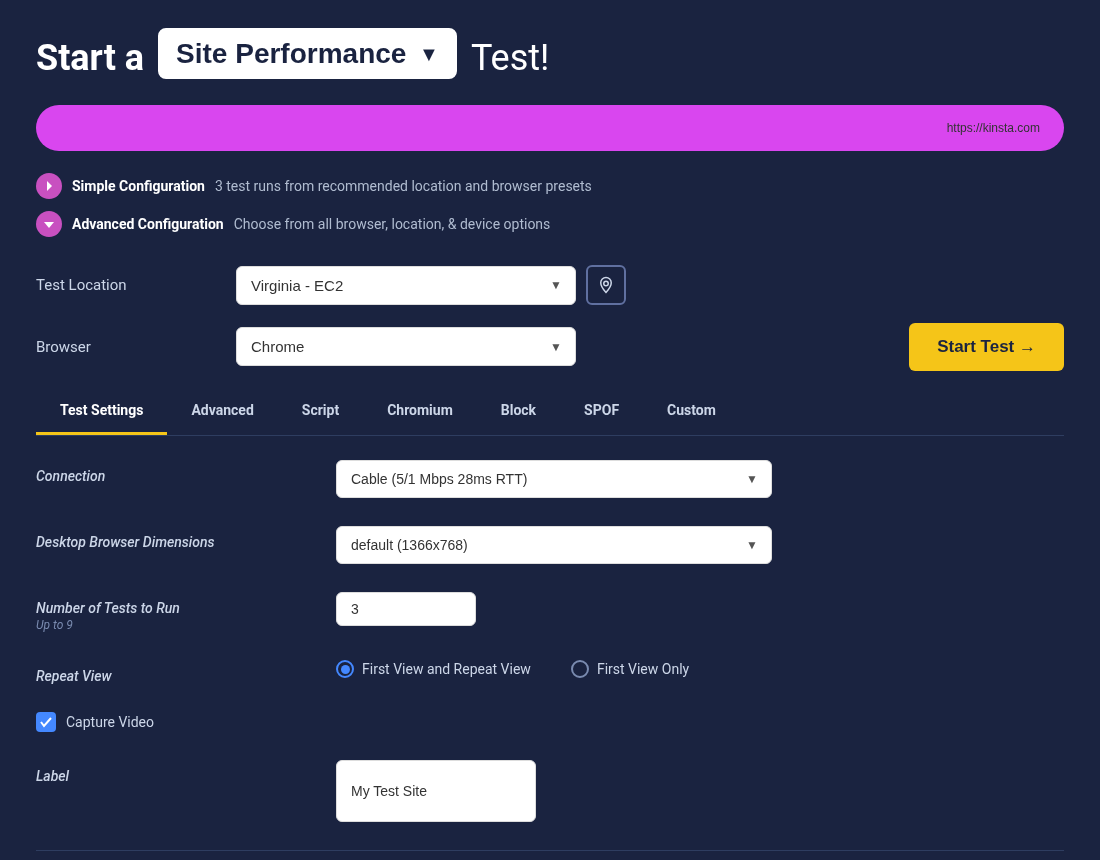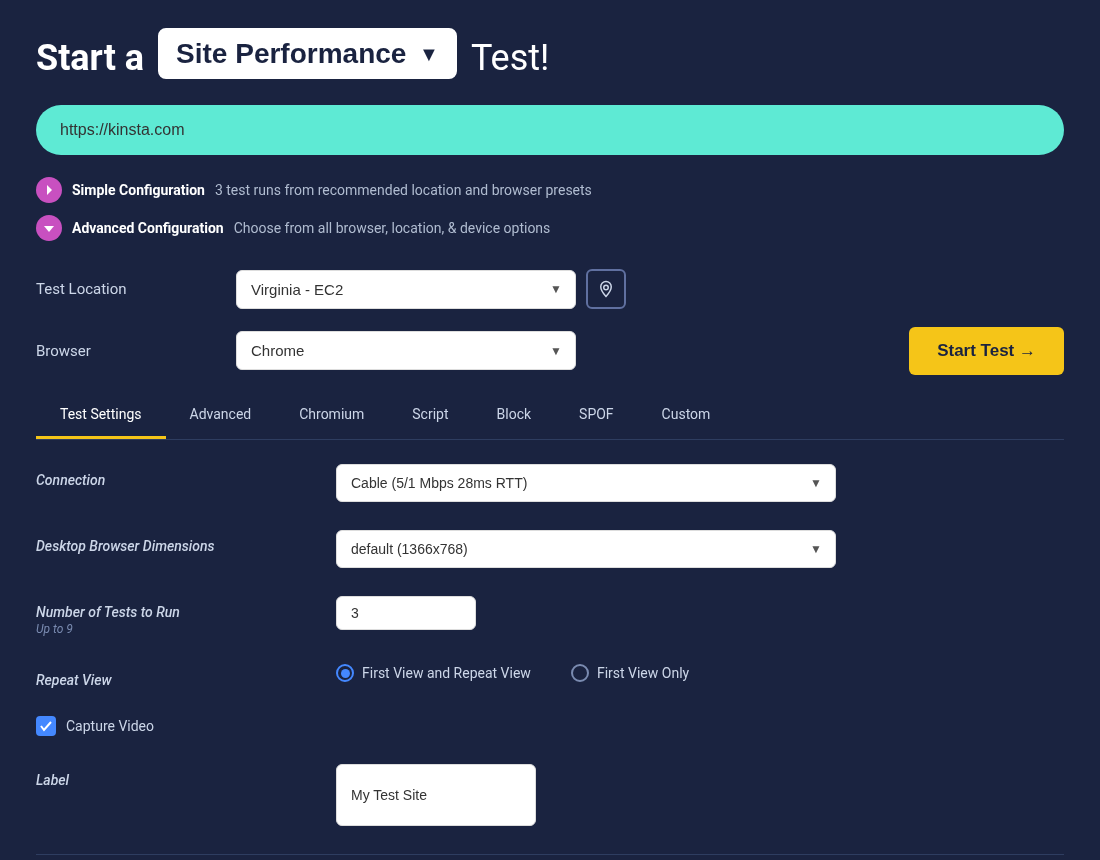--- a/index.html
+++ b/index.html
@@ -61,24 +61,25 @@
 
     
     .url-input-container {
       margin-bottom: 22px;
     }
     .url-input {
       width: 100%;
       padding: 16px 24px;
       border-radius: 50px;
       border: none;
-      background: #5eead4;
+      background: #d946ef;
       color: #333;
-      font-size: 16px;
+      font-size: 12px;
       outline: none;
+      text-align: right;
     }
 
     
     .config-options {
       margin-bottom: 28px;
     }
     .config-row {
       display: flex;
       align-items: center;
       gap: 10px;
@@ -185,21 +186,21 @@
       margin-bottom: 0;
       margin-top: 10px;
     }
     .tabs-row {
       display: flex;
       gap: 0;
     }
     .tab-item {
       padding: 14px 24px;
       font-size: 14px;
-      font-weight: 400;
+      font-weight: 700;
       color: #ccd6e8;
       cursor: pointer;
       border-bottom: 3px solid transparent;
       white-space: nowrap;
     }
     .tab-item.active {
       color: #ffffff;
       border-bottom: 3px solid #f5c518;
     }
 
@@ -235,21 +236,21 @@
     .setting-select {
       appearance: none;
       background: #ffffff;
       color: #333;
       border: 1px solid #ddd;
       border-radius: 6px;
       padding: 10px 40px 10px 14px;
       font-size: 14px;
       cursor: pointer;
       outline: none;
-      width: 500px;
+      width: 436px;
       position: relative;
     }
     .select-wrapper {
       position: relative;
       display: inline-block;
     }
     .select-wrapper .select-arrow {
       position: absolute;
       right: 14px;
       top: 50%;
@@ -428,24 +429,24 @@
 
   <div class="tabs-container">
     <div class="tabs-row">
       <div class="tab-item active">
         <span>Test Settings</span>
       </div>
       <div class="tab-item">
         <span>Advanced</span>
       </div>
       <div class="tab-item">
+        <span>Script</span>
+      </div>
+      <div class="tab-item">
         <span>Chromium</span>
-      </div>
-      <div class="tab-item">
-        <span>Script</span>
       </div>
       <div class="tab-item">
         <span>Block</span>
       </div>
       <div class="tab-item">
         <span>SPOF</span>
       </div>
       <div class="tab-item">
         <span>Custom</span>
       </div>

